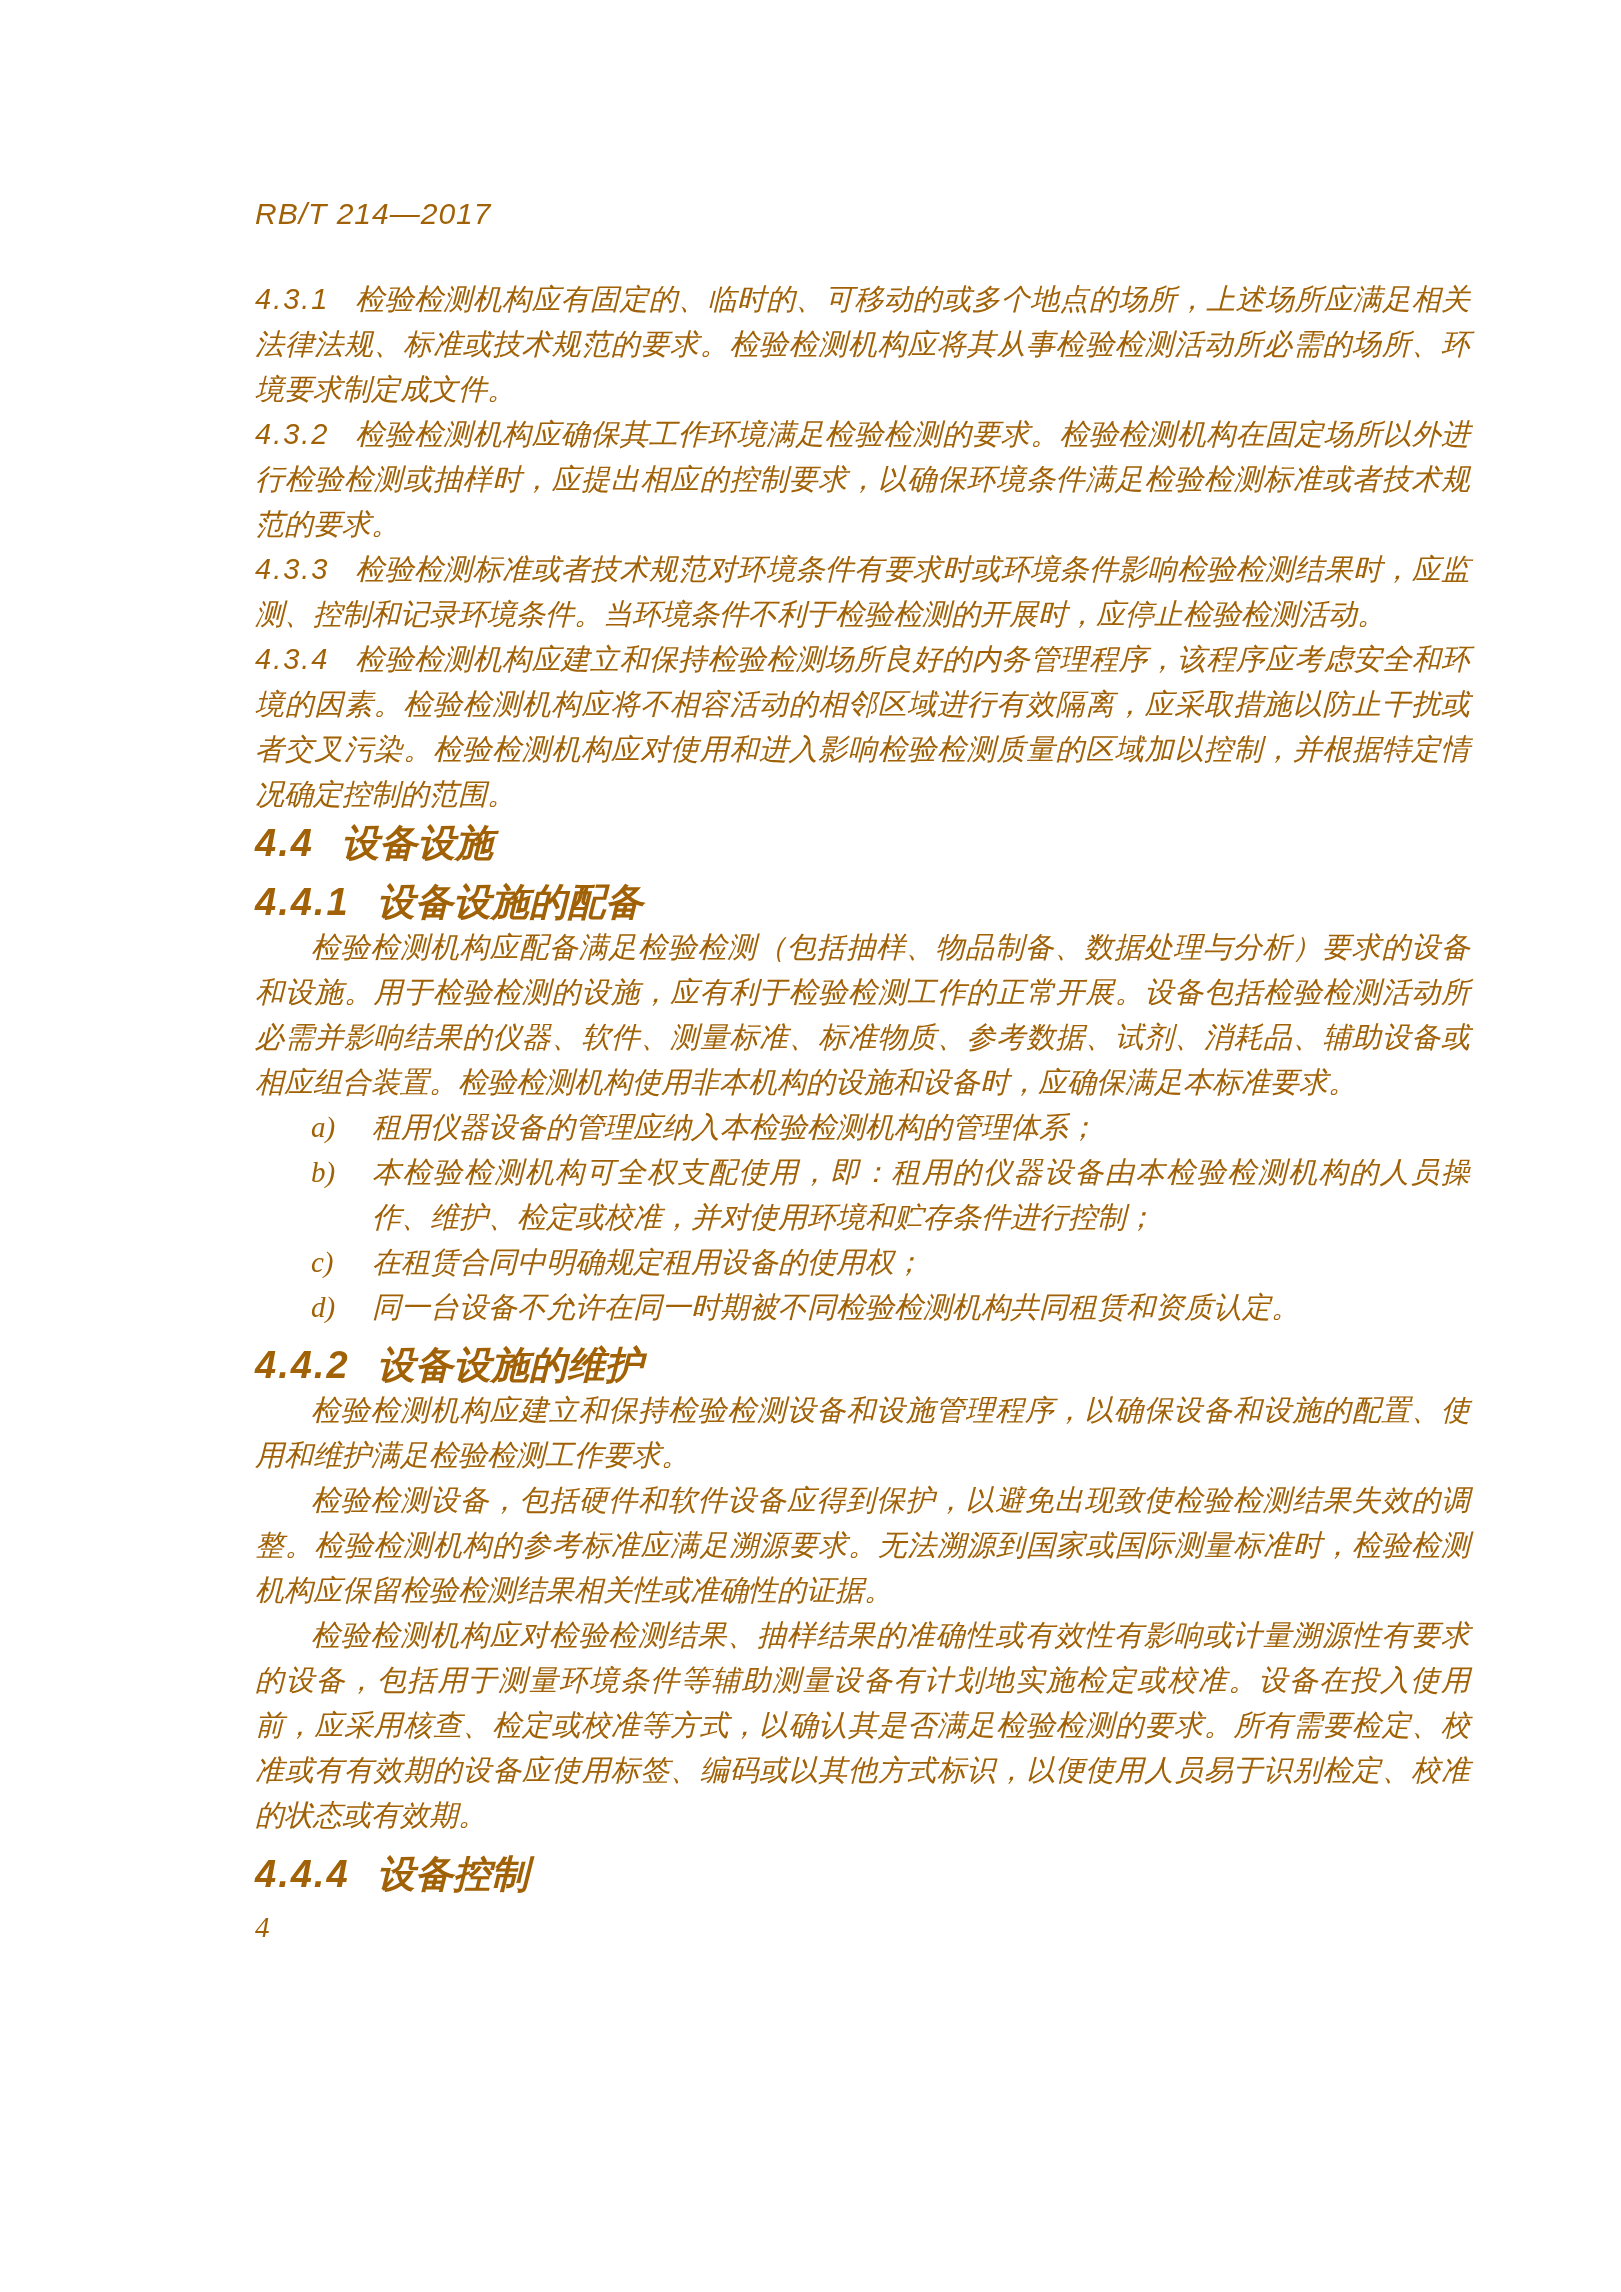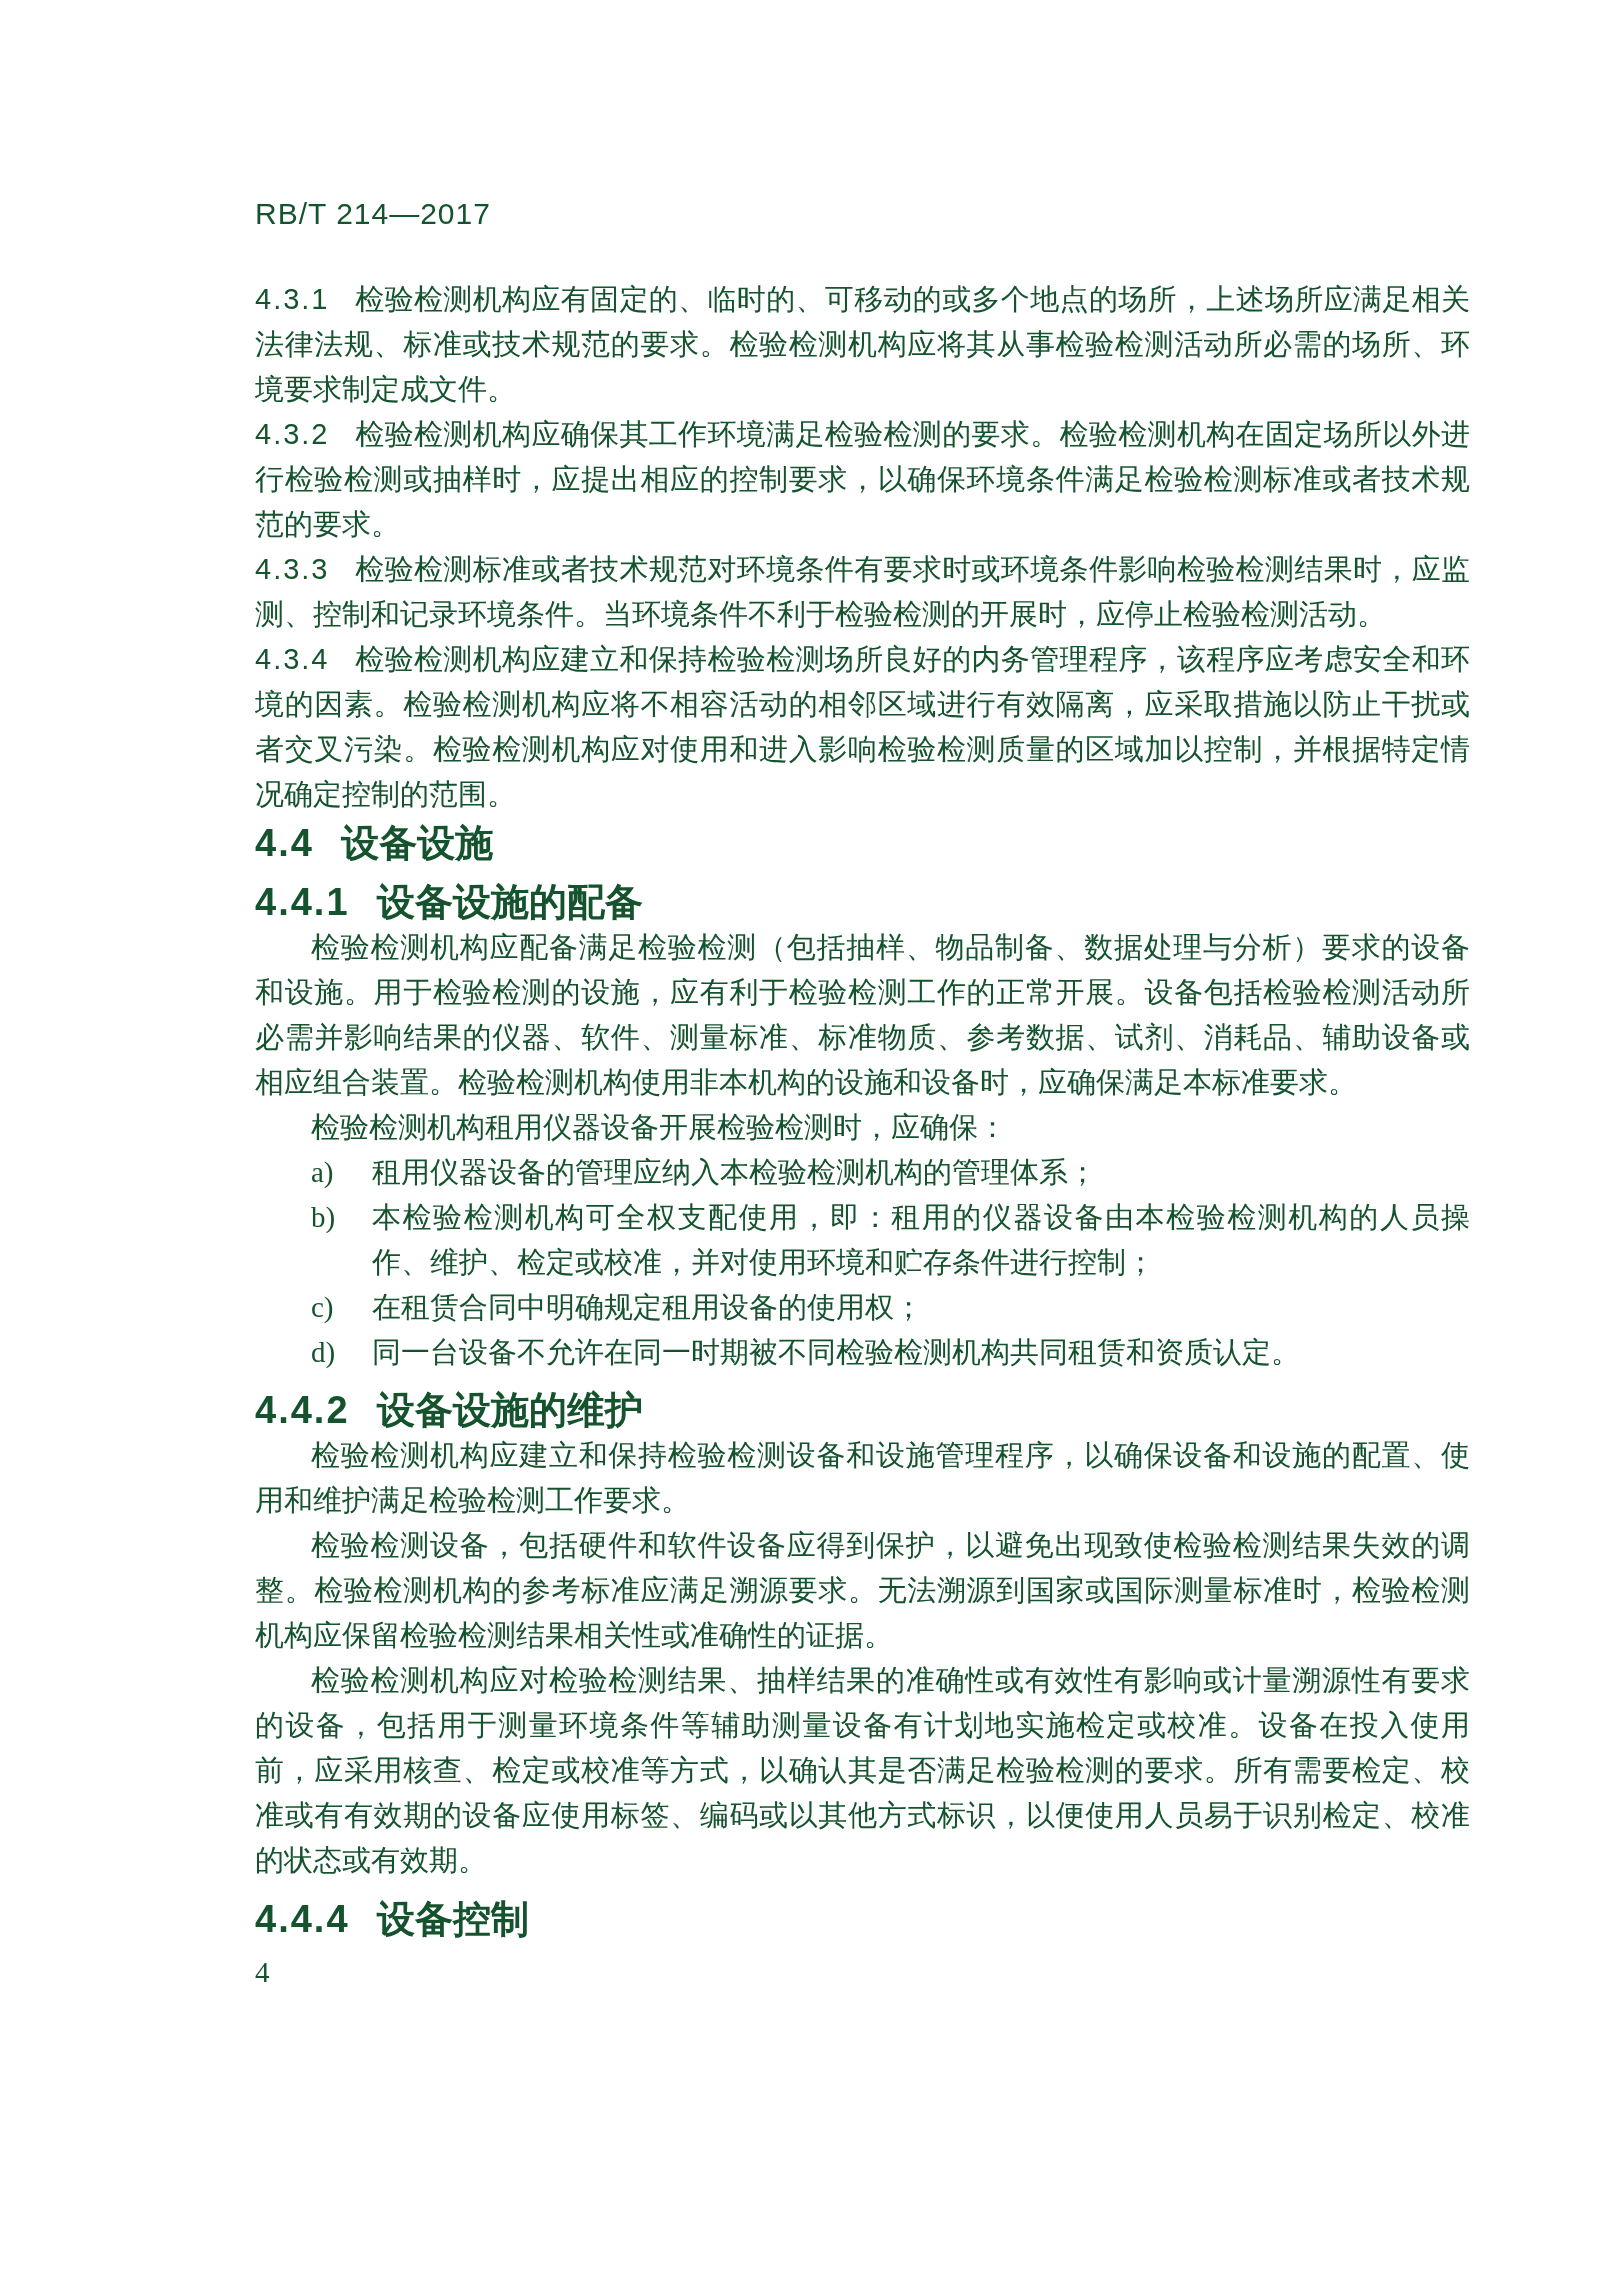--- a/index.html
+++ b/index.html
@@ -5,21 +5,22 @@
   html,body{margin:0;padding:0;}
   body{background:#e8e8e8;}
   .page{
     position:relative;
     width:1621px;
     height:2293px;
     background:#ffffff;
     margin:0 auto;
     overflow:hidden;
     font-family:"Liberation Serif","DejaVu Serif",serif;
-    color:#14532d;
+    color:#a16207;
+    font-style:italic;
   }
   .content{
     padding:196px 131px 0 255px; 
     width:1215px;
     box-sizing:content-box;
   }
   .doc-header{
     font-family:"Liberation Sans","DejaVu Sans",sans-serif;
     font-size:30px;
     line-height:35px;
@@ -88,21 +89,20 @@
 
       <p class="clause"><span class="clause-num">4.3.3</span><span>检验检测标准或者技术规范对环境条件有要求时或环境条件影响检验检测结果时，应监测、控制和记录环境条件。当环境条件不利于检验检测的开展时，应停止检验检测活动。</span></p>
 
       <p class="clause"><span class="clause-num">4.3.4</span><span>检验检测机构应建立和保持检验检测场所良好的内务管理程序，该程序应考虑安全和环境的因素。检验检测机构应将不相容活动的相邻区域进行有效隔离，应采取措施以防止干扰或者交叉污染。检验检测机构应对使用和进入影响检验检测质量的区域加以控制，并根据特定情况确定控制的范围。</span></p>
 
       <div class="h2"><span class="h-num">4.4</span><span>设备设施</span></div>
 
       <div class="h3"><span class="h-num">4.4.1</span><span>设备设施的配备</span></div>
 
       <p class="para">检验检测机构应配备满足检验检测（包括抽样、物品制备、数据处理与分析）要求的设备和设施。用于检验检测的设施，应有利于检验检测工作的正常开展。设备包括检验检测活动所必需并影响结果的仪器、软件、测量标准、标准物质、参考数据、试剂、消耗品、辅助设备或相应组合装置。检验检测机构使用非本机构的设施和设备时，应确保满足本标准要求。</p>
-      <p class="para">检验检测机构租用仪器设备开展检验检测时，应确保：</p>
 
       <ul class="rent-list">
         <li class="list-item">
             <span class="list-label">a)</span>
             <span class="list-text">租用仪器设备的管理应纳入本检验检测机构的管理体系；</span>
           </li>
         <li class="list-item">
             <span class="list-label">b)</span>
             <span class="list-text">本检验检测机构可全权支配使用，即：租用的仪器设备由本检验检测机构的人员操作、维护、检定或校准，并对使用环境和贮存条件进行控制；</span>
           </li>

